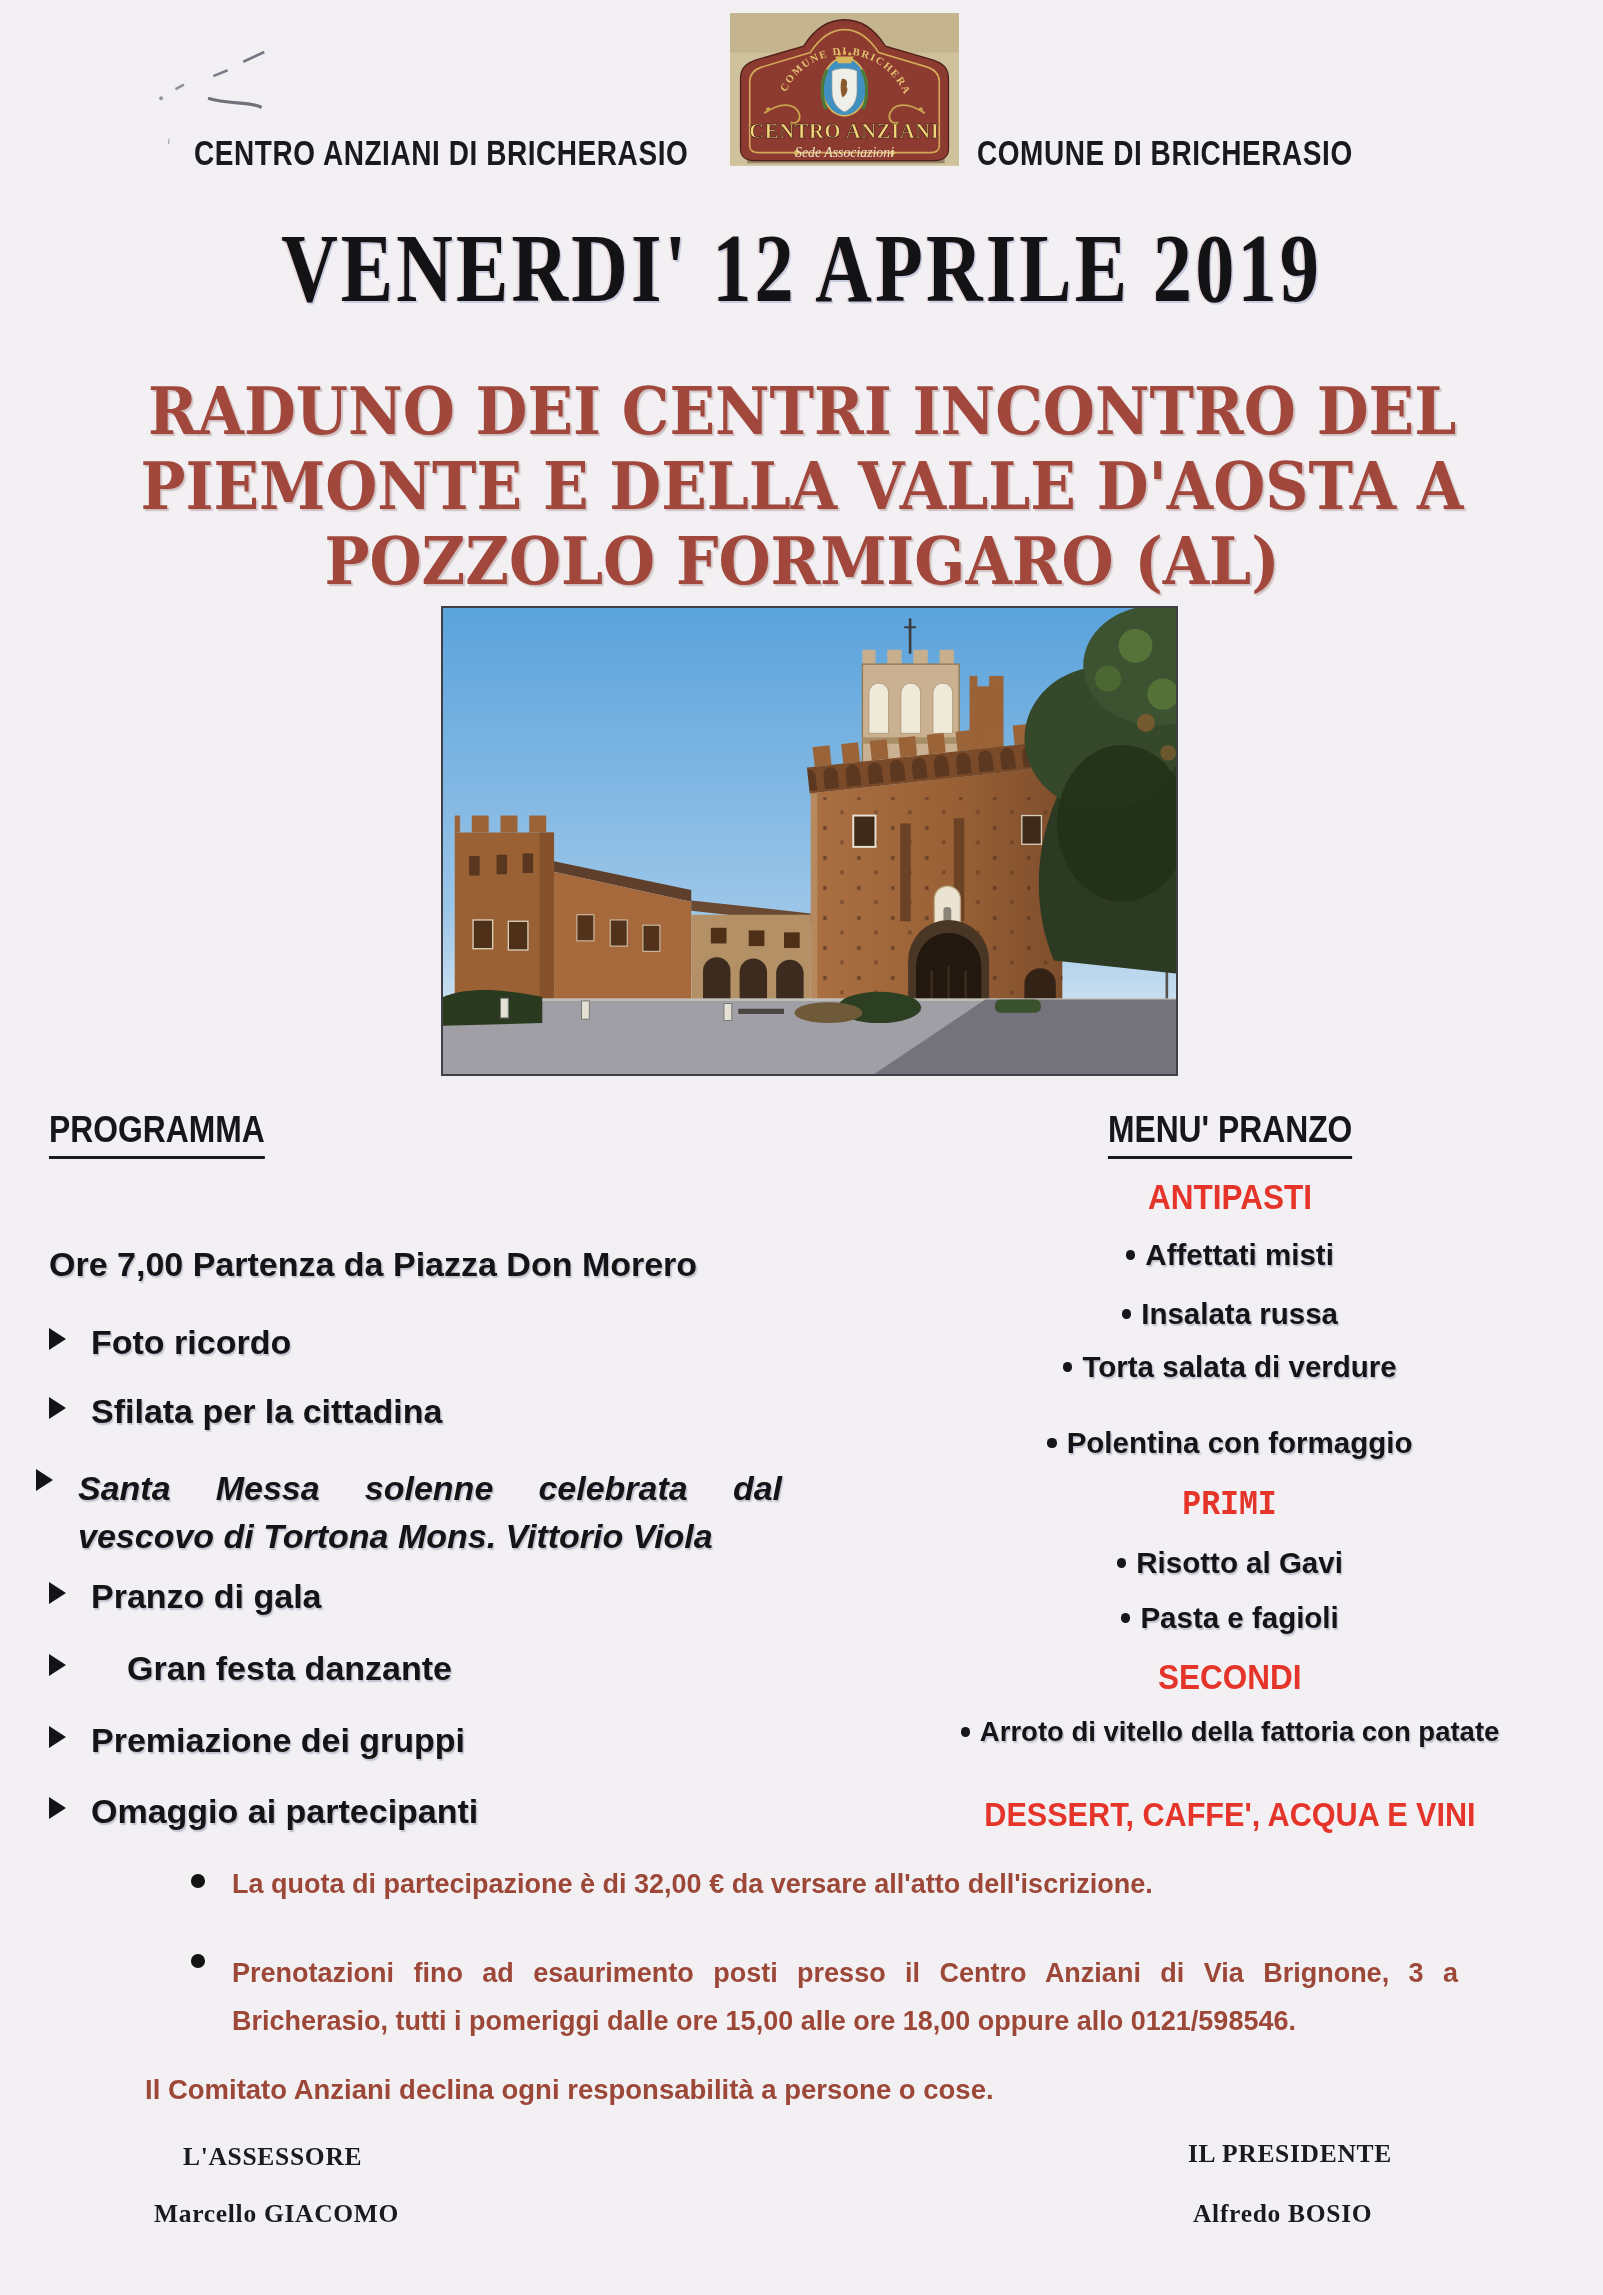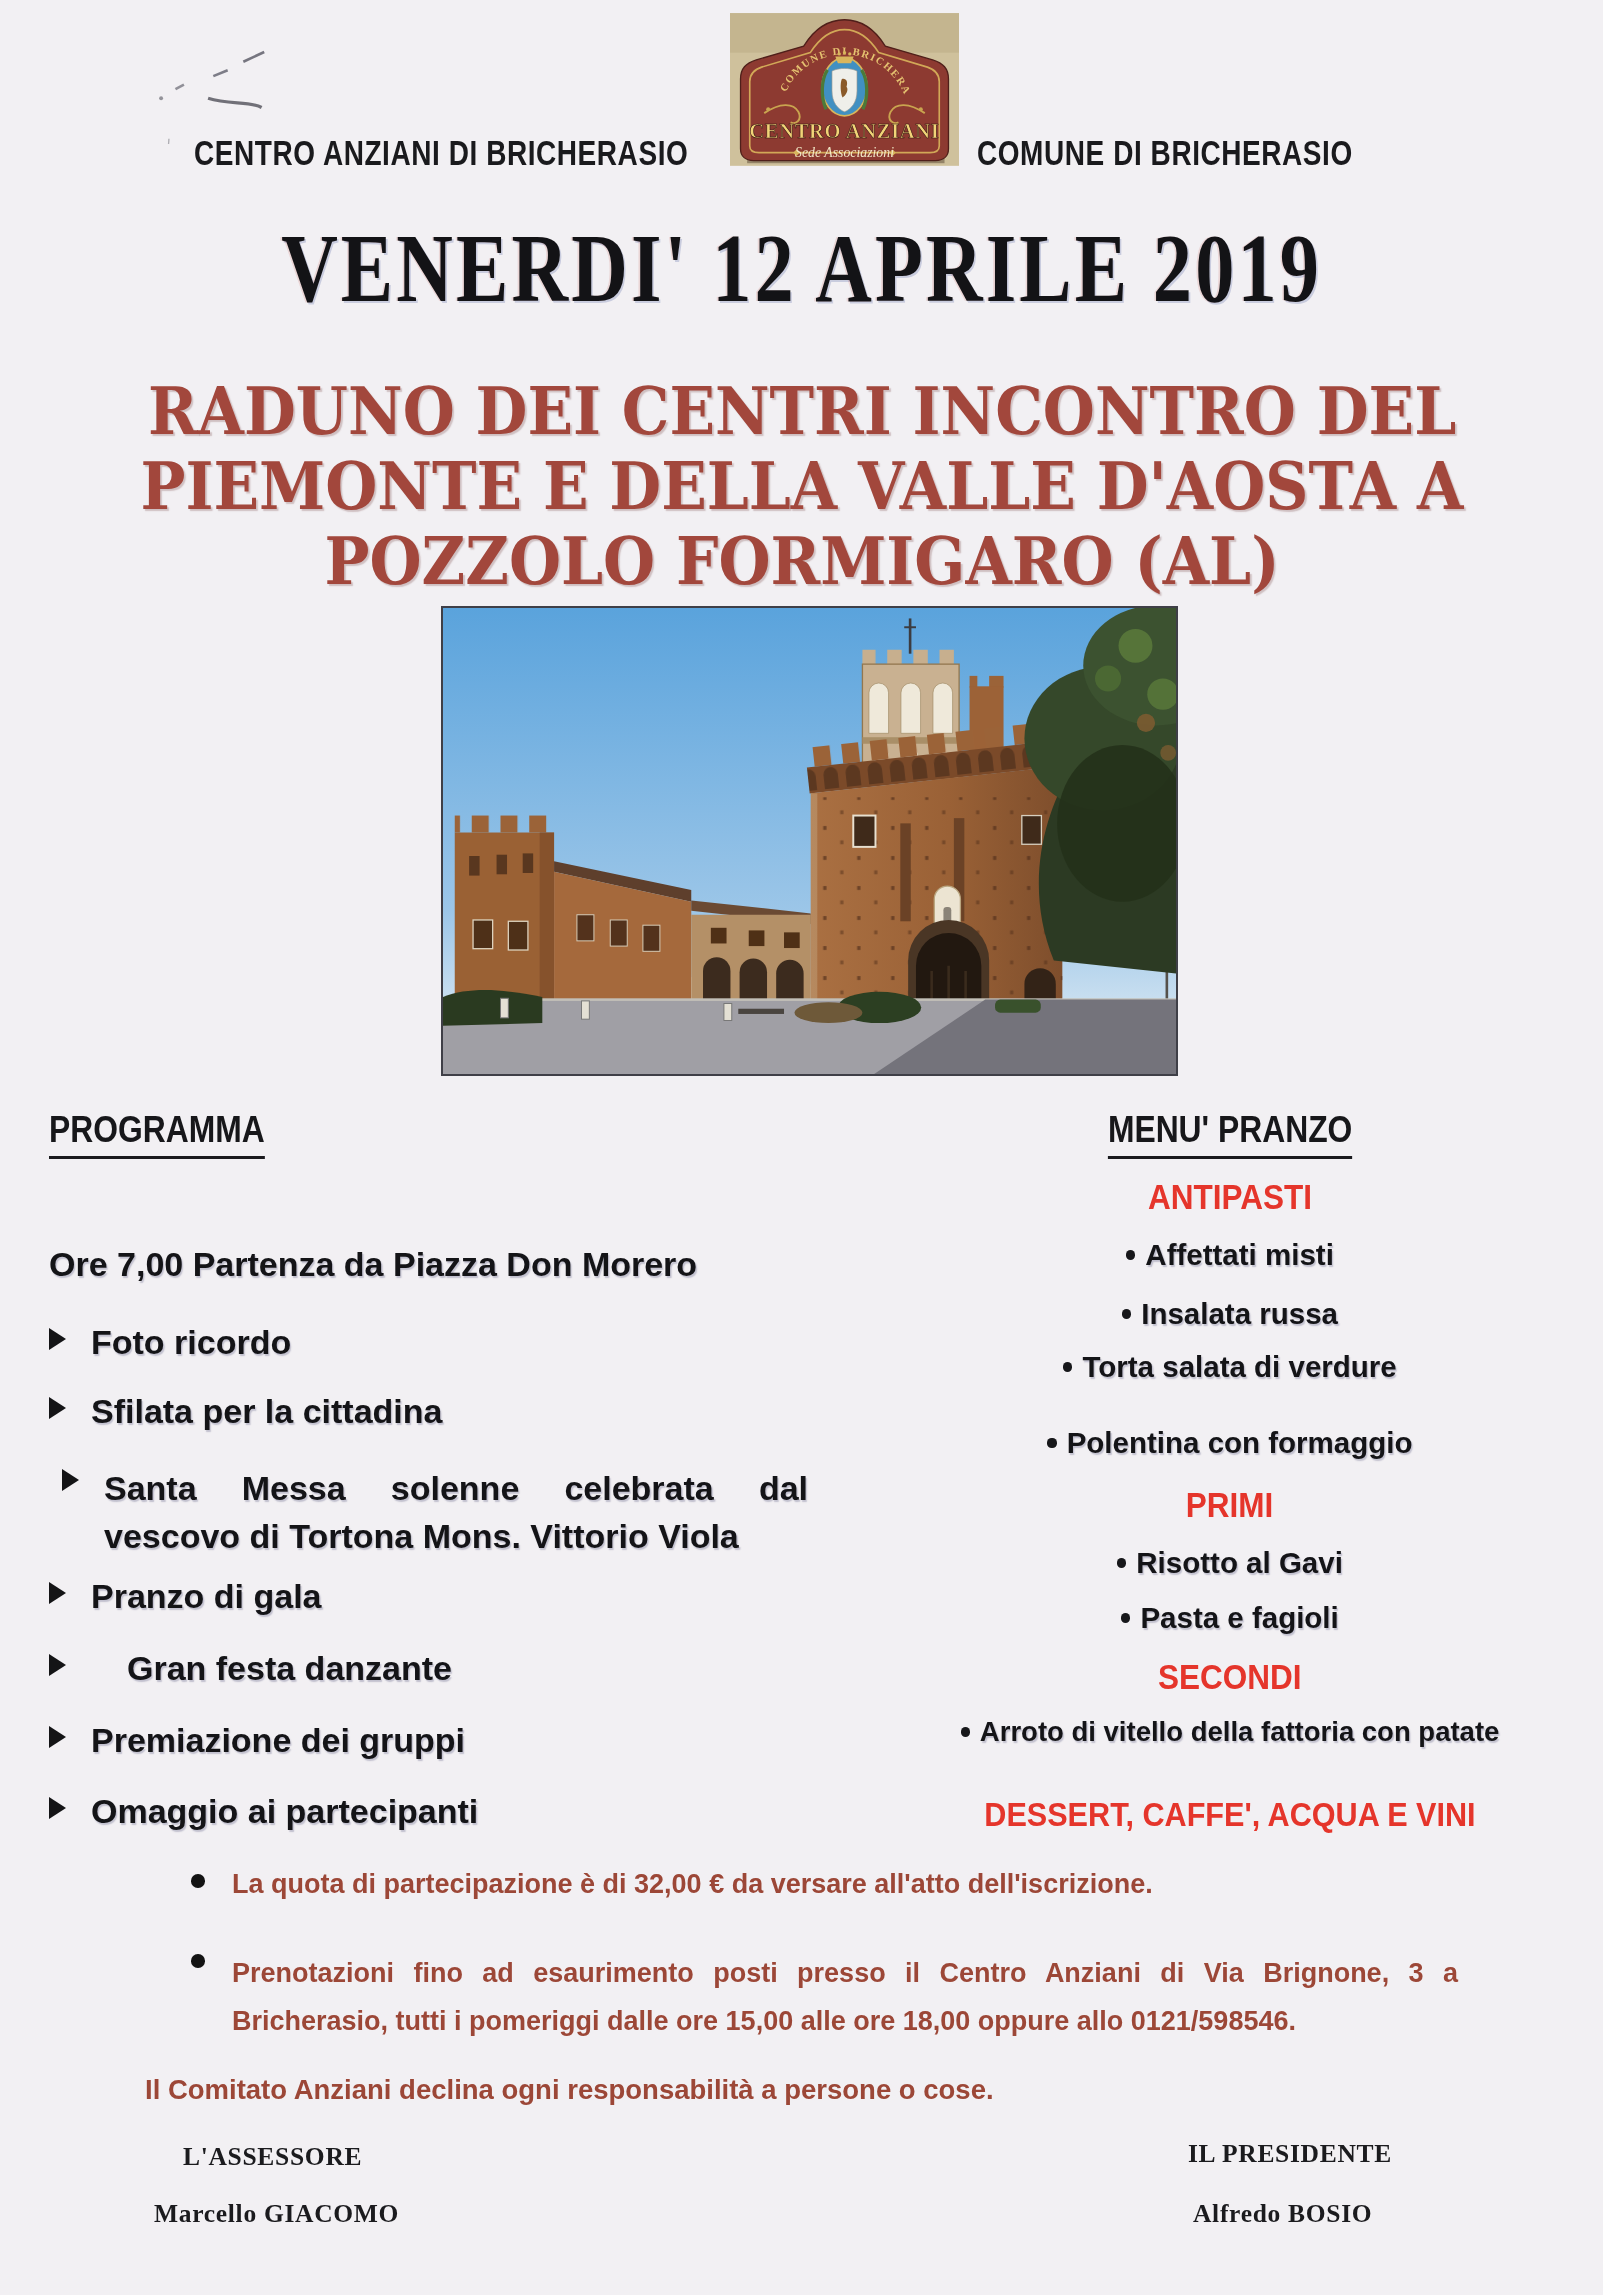--- a/index.html
+++ b/index.html
@@ -243,21 +243,21 @@
   <div class="abs prog shad nowrap" style="left:49px;top:1245px;">Ore 7,00 Partenza da Piazza Don Morero</div>
 
   <div class="abs prog shad" style="left:49px;top:1323px;width:785px;">
     <span class="tri"></span>
     <span class="ptxt nowrap">Foto ricordo</span>
   </div>
   <div class="abs prog shad" style="left:49px;top:1392px;width:785px;">
     <span class="tri"></span>
     <span class="ptxt nowrap">Sfilata per la cittadina</span>
   </div>
-  <div class="abs prog shad just" style="left:62px;top:1464px;width:746px;">
+  <div class="abs prog shad just" style="left:36px;top:1464px;width:746px;font-style:italic;">
     <span class="tri"></span>
     <span class="ptxt">Santa Messa solenne celebrata dal vescovo di Tortona Mons. Vittorio Viola</span>
   </div>
   <div class="abs prog shad" style="left:49px;top:1577px;width:785px;">
     <span class="tri"></span>
     <span class="ptxt nowrap">Pranzo di gala</span>
   </div>
   <div class="abs prog shad" style="left:49px;top:1649px;width:785px;padding-left:36px;">
     <span class="tri"></span>
     <span class="ptxt nowrap">Gran festa danzante</span>
@@ -288,21 +288,21 @@
   </div>
   <div class="abs menuband mi shad" style="top:1350px;">
     <span class="dot"></span>
     <span>Torta salata di verdure</span>
   </div>
   <div class="abs menuband mi shad" style="top:1426px;">
     <span class="dot"></span>
     <span>Polentina con formaggio</span>
   </div>
 
-  <div class="abs menuband mhead red" style="top:1485px;">
+  <div class="abs menuband mhead red" style="top:1485px;font-family:Liberation Mono, monospace;">
     <span class="in">PRIMI</span>
   </div>
   <div class="abs menuband mi shad" style="top:1546px;">
     <span class="dot"></span>
     <span>Risotto al Gavi</span>
   </div>
   <div class="abs menuband mhead red" style="top:1657px;">
     <span class="in">SECONDI</span>
   </div>
 

